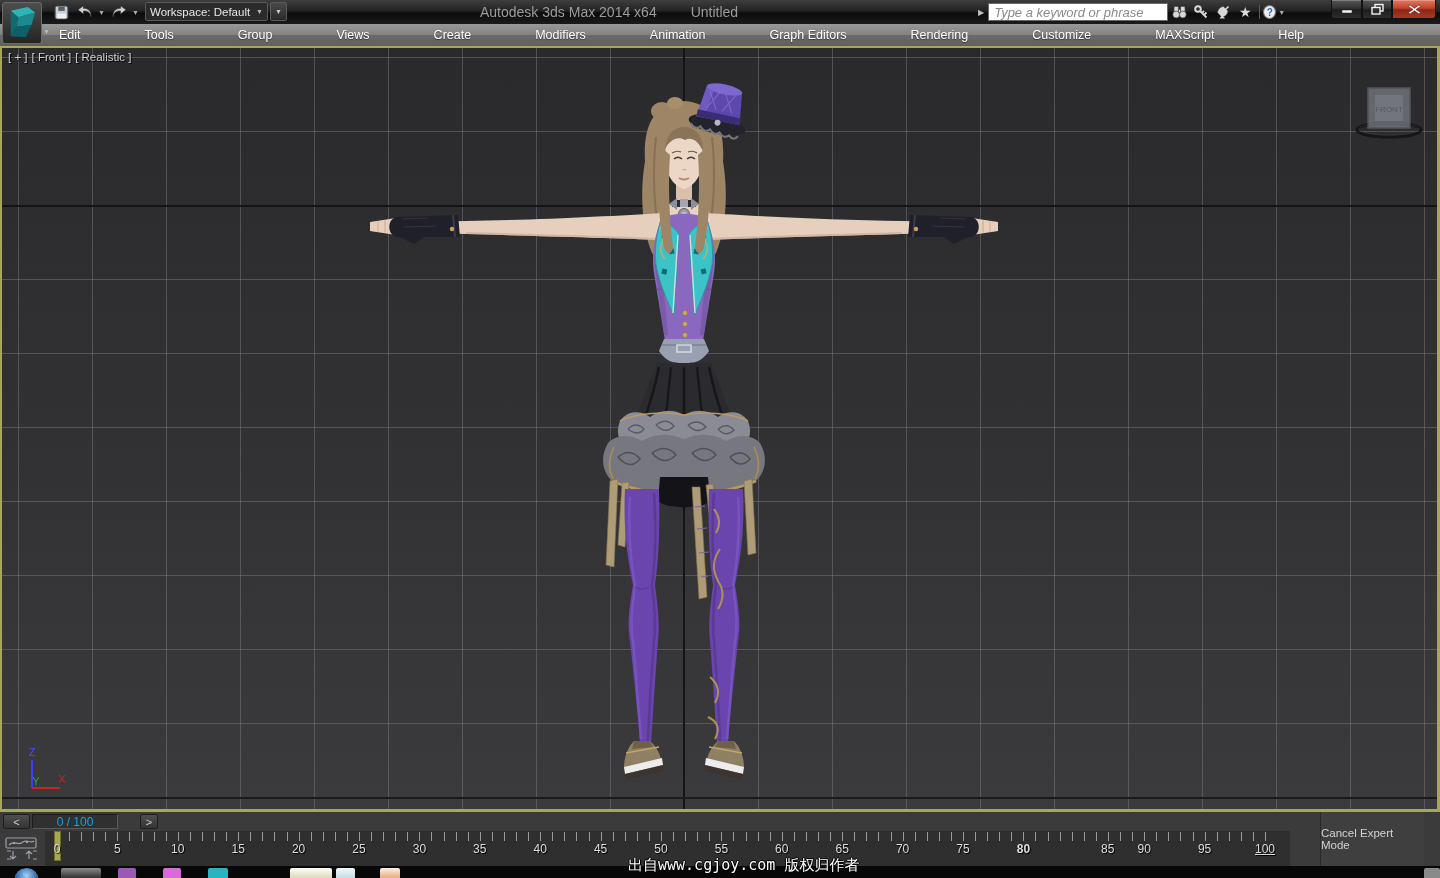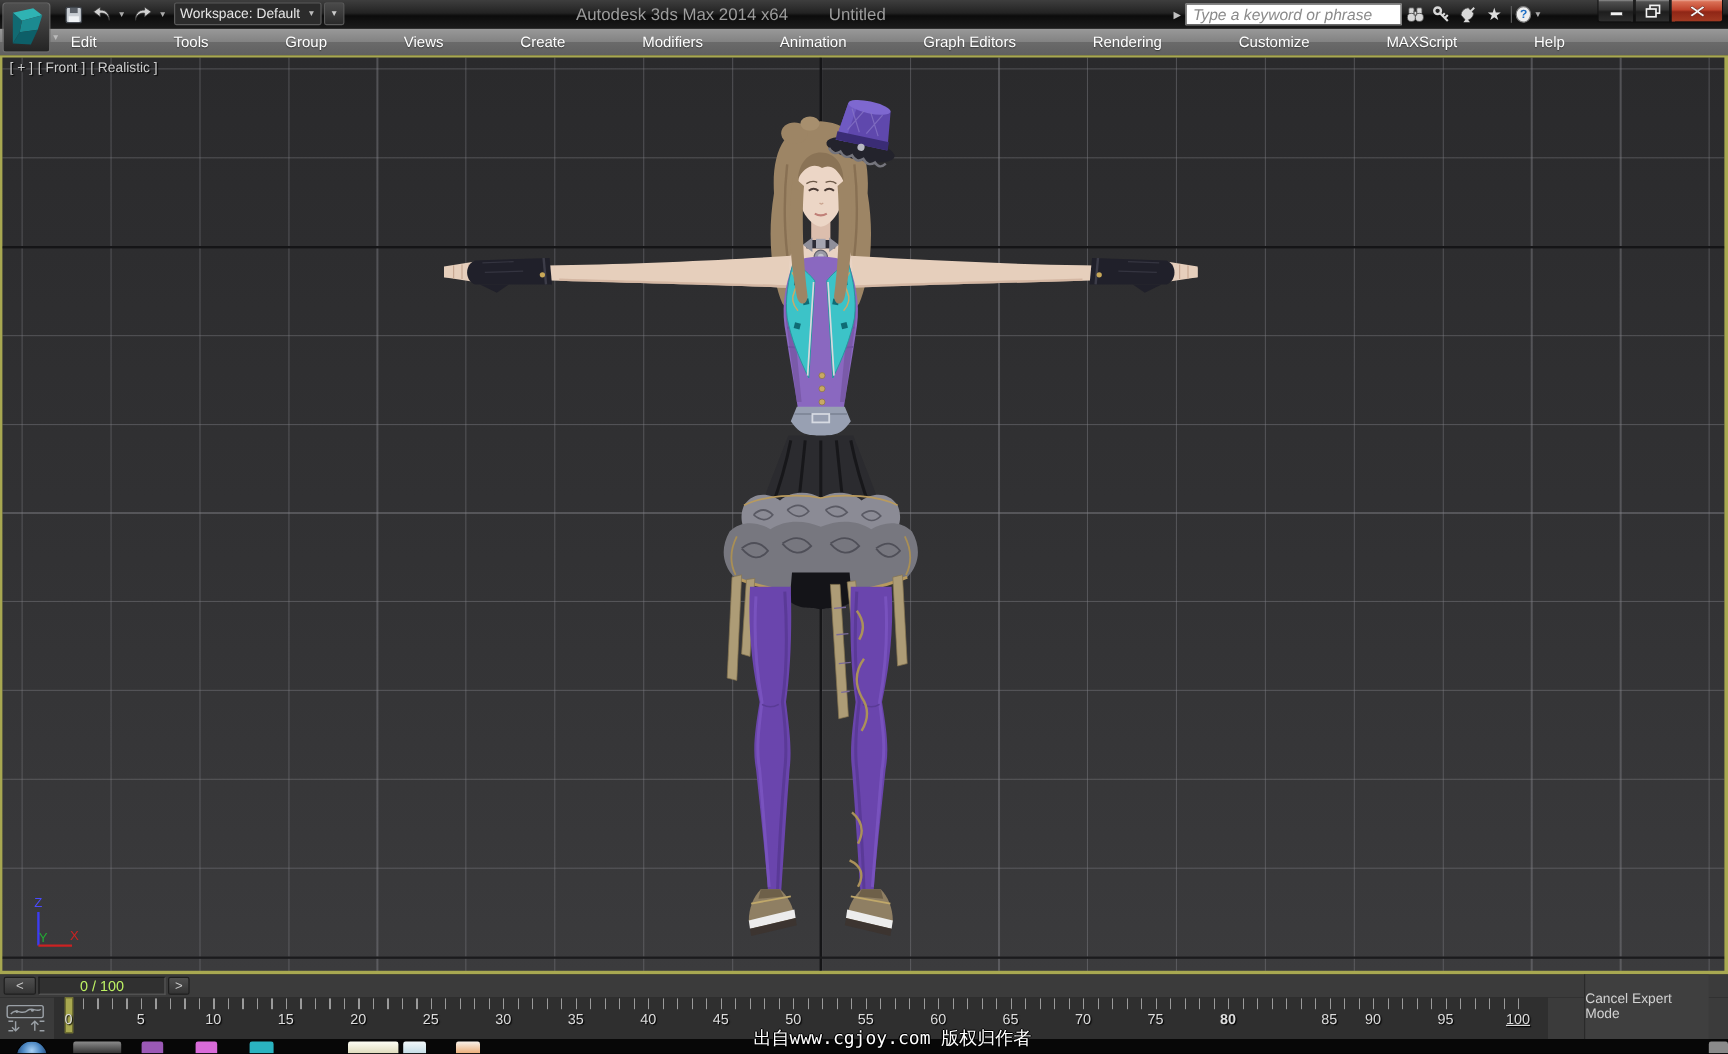--- a/index.html
+++ b/index.html
@@ -75,24 +75,24 @@
   .axis-tripod { position:absolute; left:18px; top:698px; width:54px; height:50px; z-index:8; }
   .character { position:absolute; left:354px; top:29px; width:656px; height:716px; z-index:4; cursor:pointer; }
 
   
   .frame-row { position:absolute; left:0; top:812px; width:1440px; height:19px; background:#3b3b3b; }
   .tl-btn { position:absolute; top:2px; height:15px; background:linear-gradient(#4f4f4f,#343434);
     border:1px solid #1e1e1e; border-radius:2px; color:#ccc; font-size:11px;
     display:flex; align-items:center; justify-content:center; cursor:pointer; }
   .tl-prev { left:3px; width:27px; }
   .tl-next { left:140px; width:18px; }
-  .frame-field { position:absolute; left:32px; top:2px; width:106px; height:15px; background:#303030;
+  .frame-field { position:absolute; left:32px; top:2px; width:86px; height:15px; background:#303030;
     border-top:1px solid #1c1c1c; border-left:1px solid #1c1c1c;
     border-bottom:1px solid #5a5a5a; border-right:1px solid #5a5a5a;
-    color:#bef264; font-size:12px; display:flex; align-items:center; justify-content:center; cursor:text; }
+    color:#0ea5e9; font-size:12px; display:flex; align-items:center; justify-content:center; cursor:text; }
   .ruler-row { position:absolute; left:0; top:831px; width:1440px; height:35px; background:#3b3b3b; }
   .curve-editor-btn { position:absolute; left:5px; top:6px; width:34px; height:24px; cursor:pointer; }
   .ruler { position:absolute; left:45px; top:0; width:1245px; height:35px; background:#2f2f2f; cursor:pointer; }
   .ruler-ticks { position:absolute; left:12px; top:1px; width:1216px; height:9px;
     background:repeating-linear-gradient(to right, #9a9a9a 0 1px, transparent 1px 12.08px); }
   .ruler-label { position:absolute; top:11px; transform:translateX(-50%);
     color:#dcdcdc; font-size:12px; text-shadow:1px 1px 1px #000; }
   .time-slider { position:absolute; left:9px; top:0; width:7px; height:30px;
     background:#a8a850; border:1px solid #6e6e30; cursor:grab; }
   .cancel-expert { position:absolute; left:1320px; top:812px; width:104px; height:54px;
@@ -230,20 +230,29 @@
     <div class="axis-line-v"></div>
     <div class="axis-line-h"></div>
     <div class="grid-dark-line"></div>
 
     <div class="vp-label">
       <span>[ + ]</span>
       <span>[ Front ]</span>
       <span>[ Realistic ]</span>
     </div>
 
+    <div class="viewcube">
+      <svg width="70" height="74" viewBox="0 0 70 74">
+        <ellipse cx="35" cy="56" rx="32" ry="7" fill="none" stroke="#121216" stroke-width="3" opacity="0.85"></ellipse>
+        <ellipse cx="35" cy="55" rx="30" ry="6" fill="none" stroke="#3a3a40" stroke-width="1" opacity="0.6"></ellipse>
+        <rect x="14" y="14" width="42" height="40" fill="#878c95" opacity="0.62" stroke="#6a6f78" stroke-width="1.5"></rect>
+        <rect x="21" y="21" width="28" height="26" fill="#7d828b" opacity="0.55"></rect>
+        <text x="35" y="38" text-anchor="middle" font-size="8" fill="#555a63" font-family="Liberation Sans, sans-serif" id="viewcube-label">FRONT</text>
+      </svg>
+    </div>
 
     <div class="axis-tripod">
       <svg width="54" height="50" viewBox="0 0 54 50">
         <line x1="12" y1="14" x2="12" y2="42" stroke="#3d3df0" stroke-width="2"></line>
         <line x1="12" y1="42" x2="40" y2="42" stroke="#cc2222" stroke-width="2"></line>
         <text x="12" y="10" text-anchor="middle" font-size="11" fill="#4a4aff" id="axis-z">Z</text>
         <text x="42" y="37" text-anchor="middle" font-size="11" fill="#cc2222" id="axis-x">X</text>
         <text x="16" y="39" text-anchor="middle" font-size="11" fill="#22aa33" id="axis-y">Y</text>
       </svg>
     </div>

